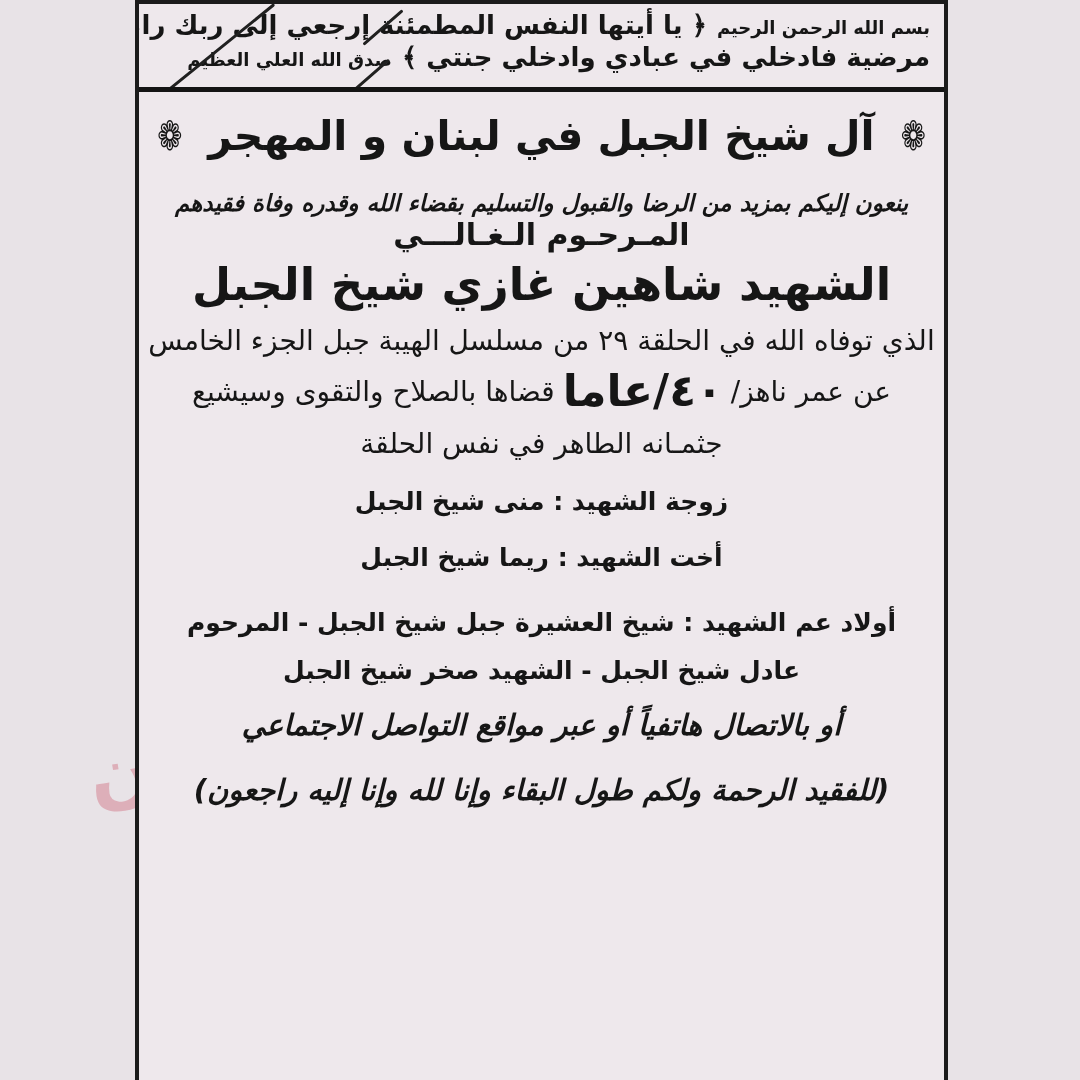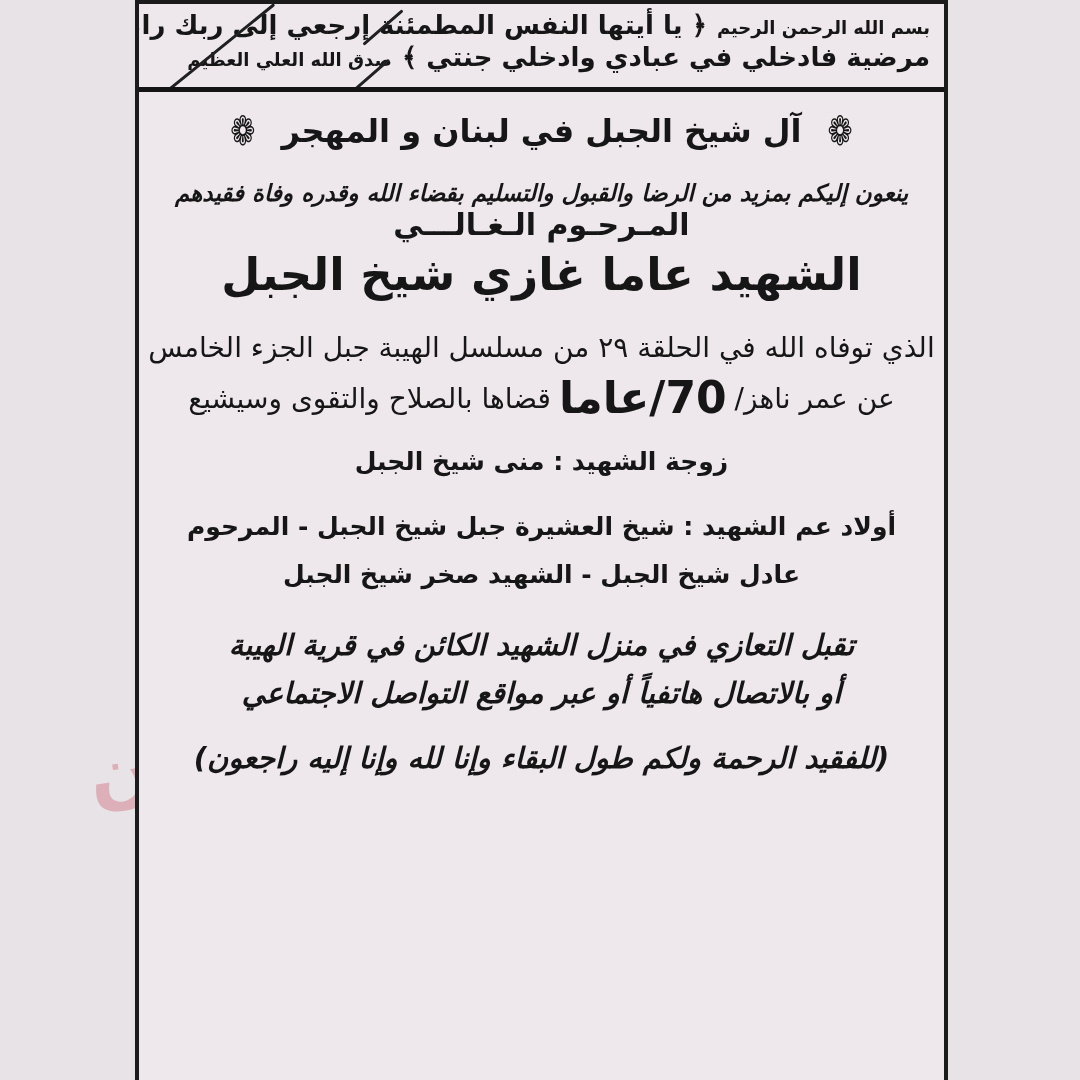--- a/index.html
+++ b/index.html
@@ -32,27 +32,27 @@
   .diag { position:absolute; background:#202020; height:3px; border-radius:2px; }
   .diag-corner { left:2px; top:46px; width:150px; transform:rotate(-39deg); }
   .diag-s1 { left:218px; top:22px; width:52px; transform:rotate(-41deg); }
   .diag-s2 { left:208px; top:70px; width:48px; transform:rotate(-41deg); }
   
   .content { position:relative; z-index:2; text-align:center; }
   .title-row {
     margin-top:20px;
     display:flex; justify-content:center; align-items:center; gap:26px;
   }
-  .title-text { font-size:32px; font-weight:900; }
+  .title-text { font-size:41px; font-weight:900; }
   .ornament { font-size:30px; line-height:1; transform:scaleY(1.35); display:inline-block; }
   .announce { margin-top:30px; font-size:23px; font-weight:700;font-style:italic; }
   .honorific { margin-top:1px; font-size:30px; font-weight:800; }
   .dead-name { margin-top:6px; font-size:45px; font-weight:900; }
   .body-line { font-size:28px; font-weight:500; }
-  .death-line { margin-top:30px;text-align:center; }
+  .death-line { margin-top:13px;text-align:center; }
   .age-line { margin-top:12px; display:flex; justify-content:center; align-items:center; gap:8px; }
   .age-big { font-size:44px; font-weight:900; line-height:1; }
   .burial-line { margin-top:14px; }
   .family-line { margin-top:27px; font-size:25px; font-weight:800; }
   .family-line.wide { max-width:720px; margin-left:auto; margin-right:auto; line-height:1.9; }
   .condolence { font-size:29px; font-weight:700; font-style:italic; }
   .cond1 { margin-top:30px; }
   .cond2 { margin-top:14px; }
   .cond3 { margin-top:31px; }
   
@@ -92,32 +92,33 @@
     <div class="title-row">
       <span class="ornament">❁</span>
       <span class="title-text">آل شيخ الجبل في لبنان و المهجر</span>
       <span class="ornament">❁</span>
     </div>
 
     <div class="announce">ينعون إليكم بمزيد من الرضا والقبول والتسليم بقضاء الله وقدره وفاة فقيدهم</div>
 
     <div class="honorific">المـرحـوم الـغـالـــي</div>
 
-    <div class="dead-name">الشهيد  عاما غازي شيخ الجبل</div>
+    <div class="dead-name">الشهيد  شاهين غازي شيخ الجبل</div>
 
     <div class="body-line death-line">الذي توفاه الله في الحلقة ٢٩ من مسلسل الهيبة جبل الجزء الخامس</div>
 
     <div class="age-line">
       <span class="body-line">عن عمر ناهز/</span>
-      <span class="age-big">70/عاما</span>
+      <span class="age-big">٤٠/عاما</span>
       <span class="body-line">قضاها بالصلاح والتقوى وسيشيع</span>
     </div>
 
+    <div class="body-line burial-line">جثمـانه الطاهر في نفس الحلقة</div>
 
     <div class="family-line">زوجة الشهيد : منى شيخ الجبل</div>
+    <div class="family-line">أخت الشهيد : ريما شيخ الجبل</div>
     <div class="family-line wide">أولاد عم الشهيد : شيخ العشيرة جبل شيخ الجبل - المرحوم عادل شيخ الجبل - الشهيد صخر شيخ الجبل</div>
 
-    <div class="condolence cond1">تقبل التعازي في منزل الشهيد الكائن في قرية الهيبة</div>
     <div class="condolence cond2">أو بالاتصال هاتفياً أو عبر مواقع التواصل الاجتماعي</div>
     <div class="condolence cond3">(للفقيد الرحمة ولكم طول البقاء وإنا لله وإنا إليه راجعون)</div>
 
   </div>
 </div>
 
 </body></html>

